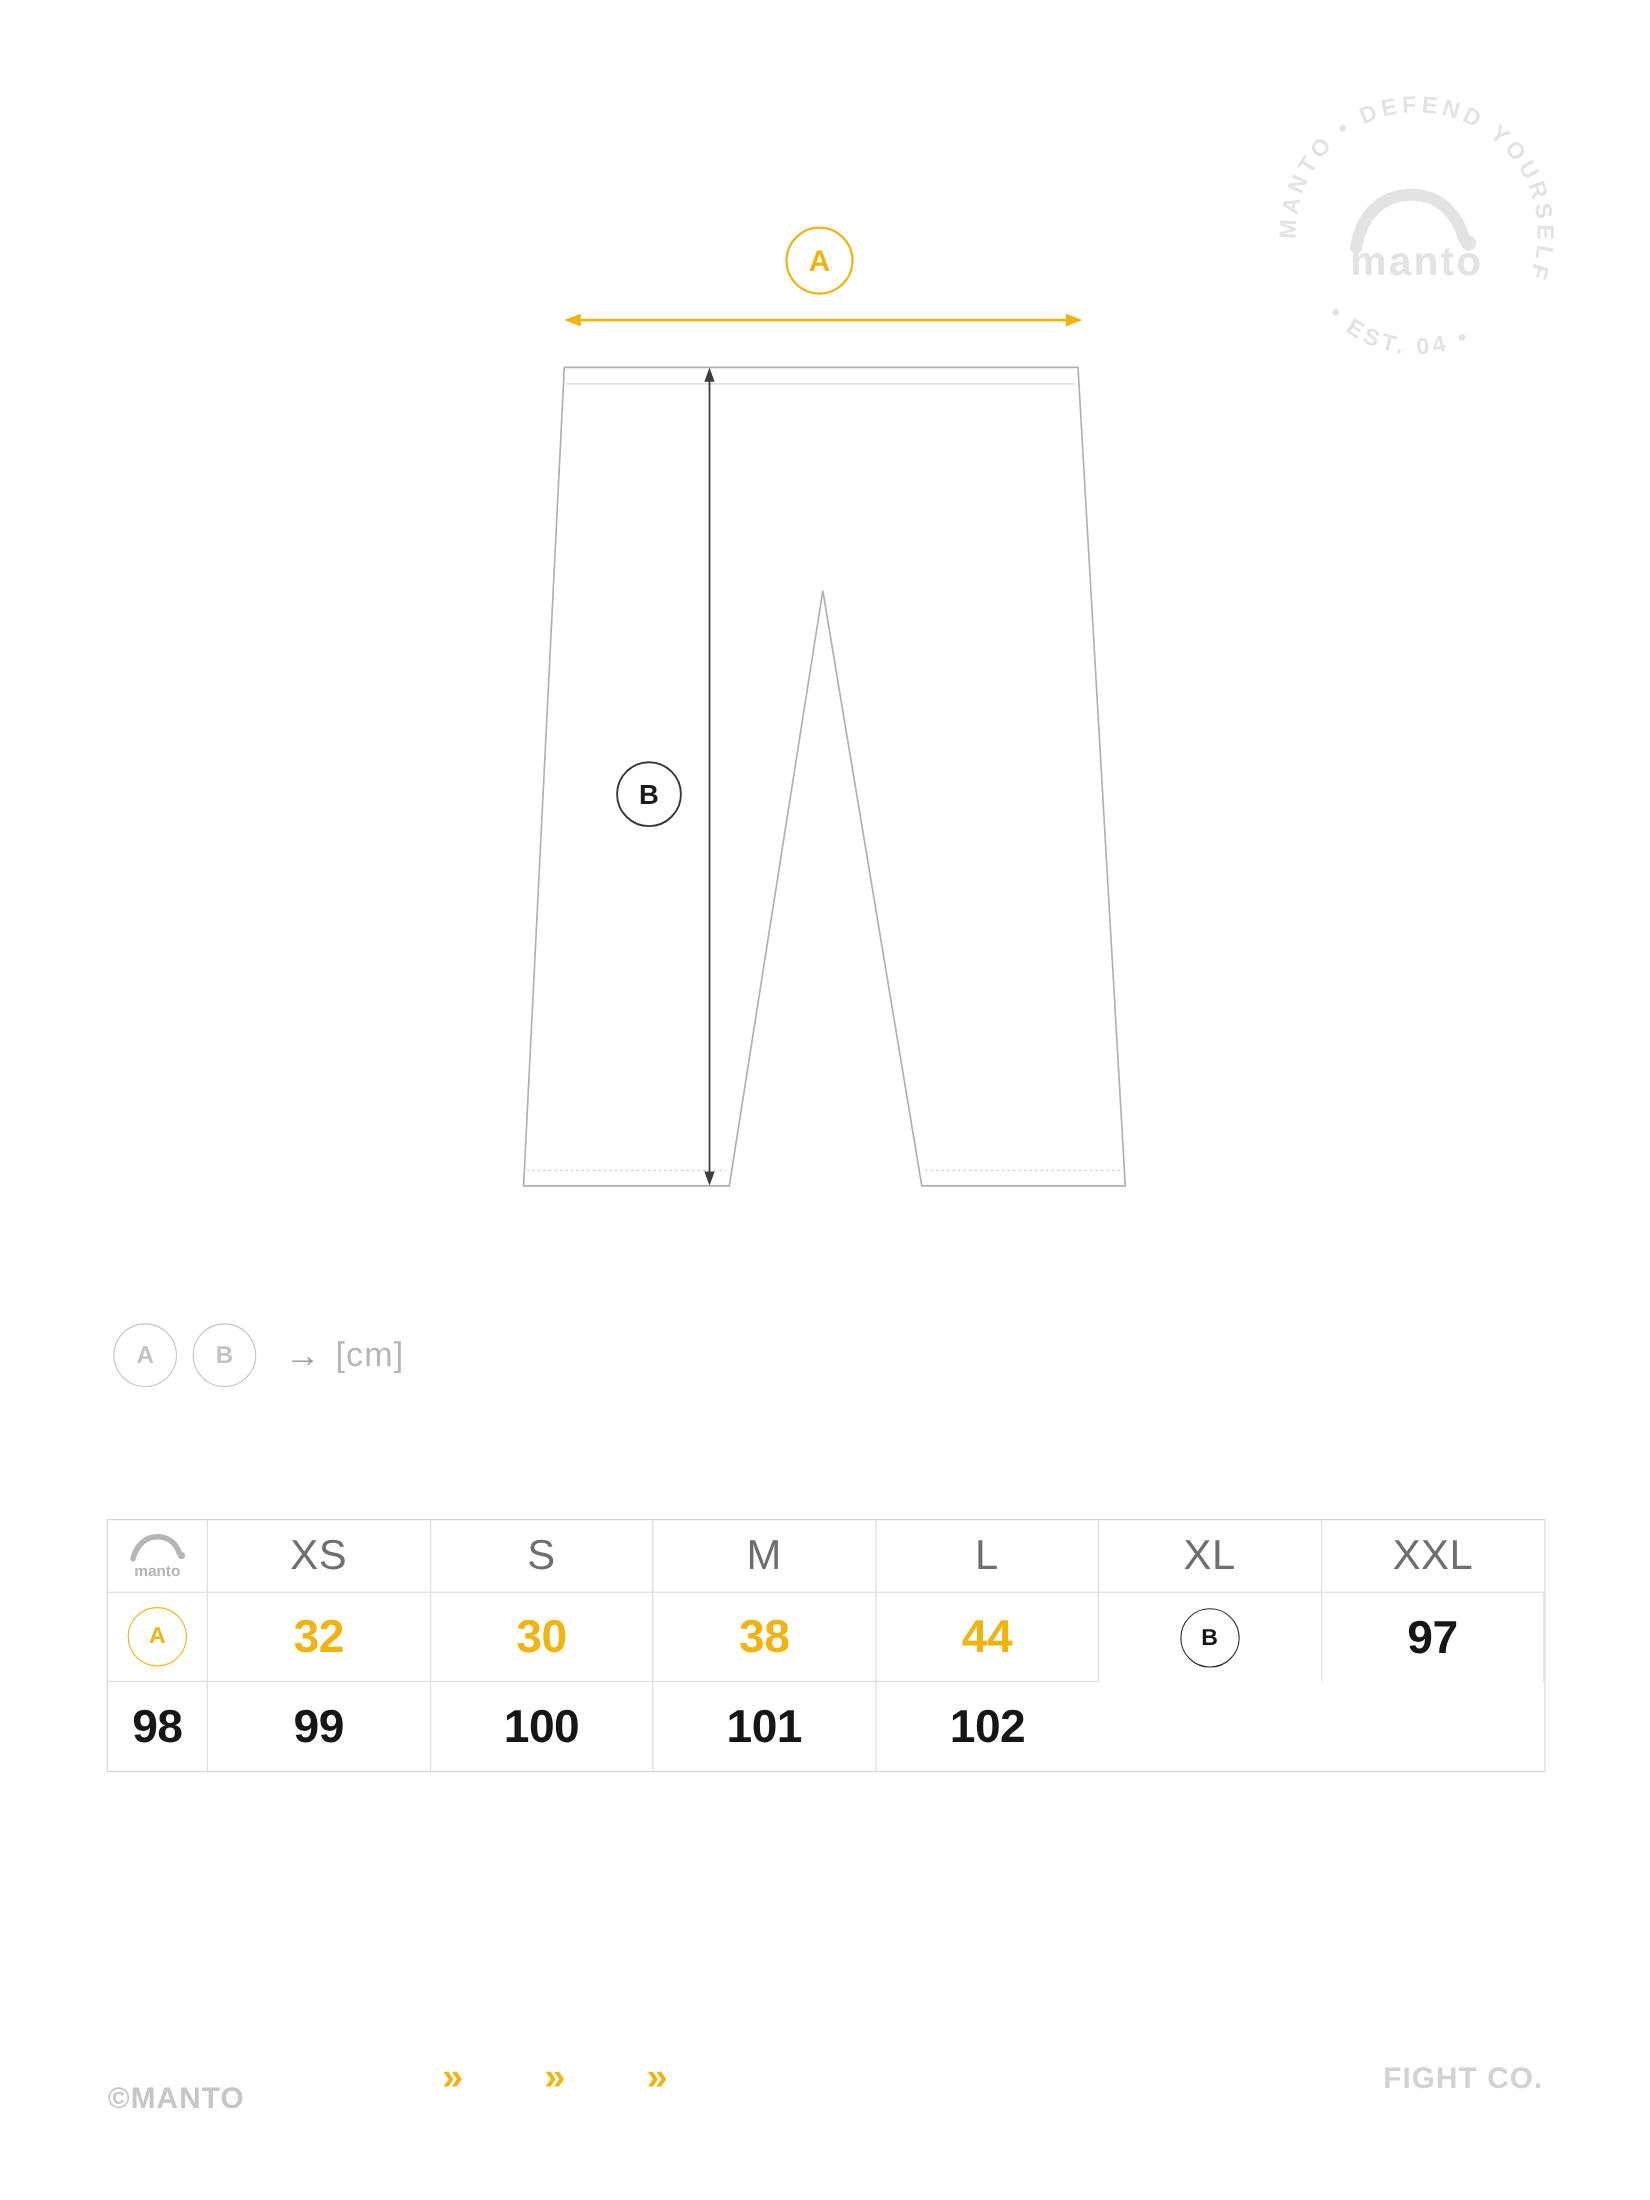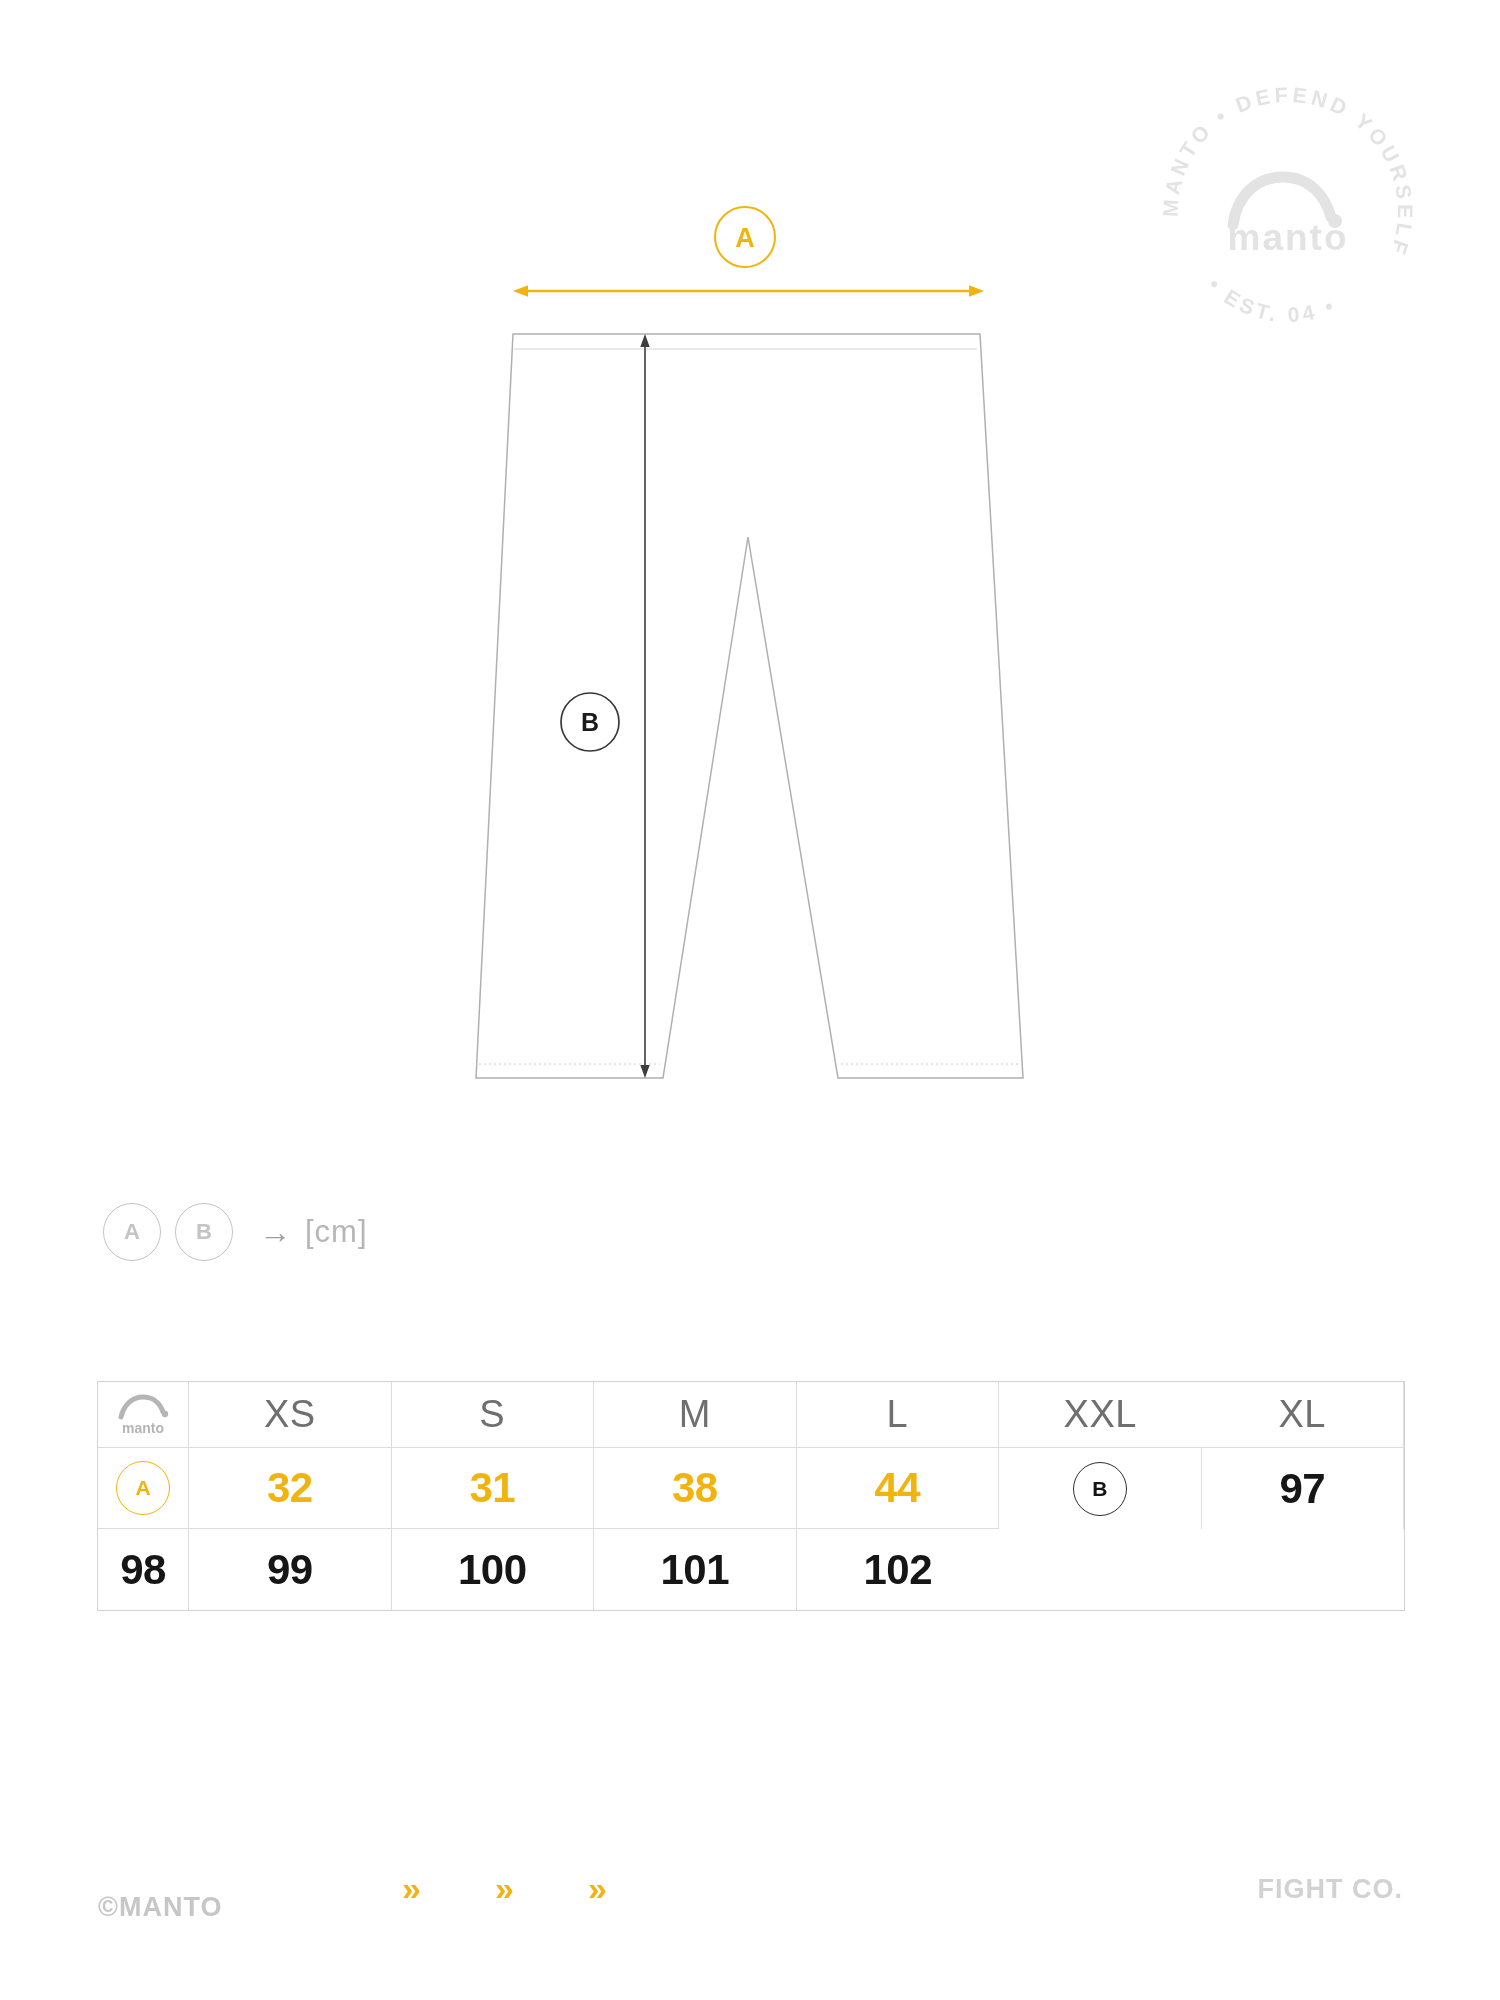--- a/index.html
+++ b/index.html
@@ -115,28 +115,28 @@
     <svg width="60" height="46" viewBox="0 0 60 46">
       <path d="M8,25 C11,12 20,5 30,5 C40,5 47,11 50,20" fill="none" stroke="#b5b5b5" stroke-width="5" stroke-linecap="round"></path>
       <circle cx="52" cy="22" r="3.2" fill="#b5b5b5"></circle>
       <text x="30" y="41" text-anchor="middle" font-size="14" font-weight="700" fill="#b5b5b5">manto</text>
     </svg>
   </div>
   <div class="cell size-head">XS</div>
   <div class="cell size-head">S</div>
   <div class="cell size-head">M</div>
   <div class="cell size-head">L</div>
+  <div class="cell size-head">XL</div>
   <div class="cell size-head last-col">XXL</div>
-  <div class="cell size-head">XL</div>
 
   <div class="cell">
     <div class="key-circle key-a">A</div>
   </div>
   <div class="cell val-a">32</div>
-  <div class="cell val-a">31</div>
+  <div class="cell val-a">30</div>
   <div class="cell val-a">38</div>
   <div class="cell val-a">44</div>
 
   <div class="cell last-row">
     <div class="key-circle key-b">B</div>
   </div>
   <div class="cell val-b last-row">97</div>
   <div class="cell val-b last-row">98</div>
   <div class="cell val-b last-row">99</div>
   <div class="cell val-b last-row">100</div>

